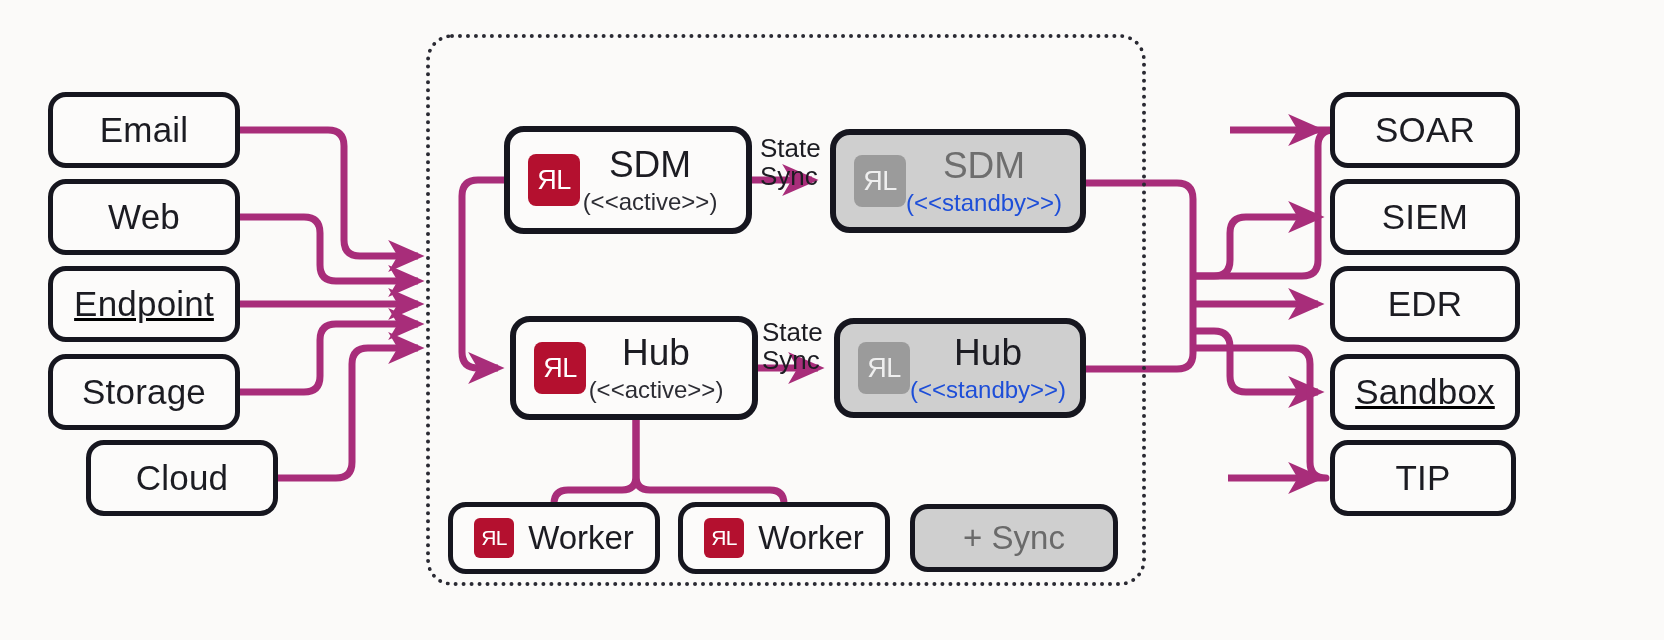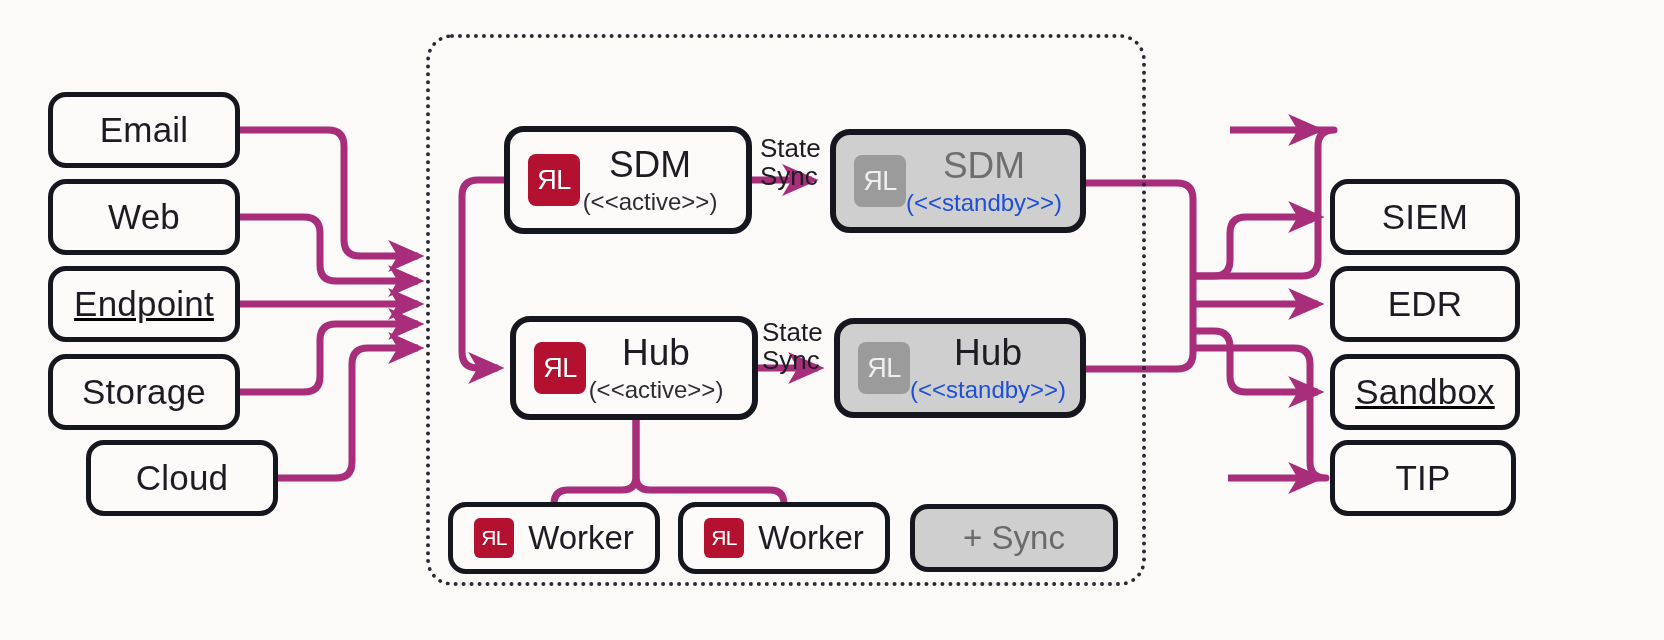--- a/index.html
+++ b/index.html
@@ -196,20 +196,23 @@
   <div class="node" style="left:48px; top:266px; width:192px; height:76px;text-decoration:underline;">
     <span class="io-label">Endpoint</span>
   </div>
   <div class="node" style="left:48px; top:354px; width:192px; height:76px;">
     <span class="io-label">Storage</span>
   </div>
   <div class="node" style="left:48px; top:440px; width:192px; height:76px;margin-left:38px;">
     <span class="io-label">Cloud</span>
   </div>
 
+  <div class="node" style="left:1330px; top:92px; width:190px; height:76px;">
+    <span class="io-label">SOAR</span>
+  </div>
   <div class="node" style="left:1330px; top:179px; width:190px; height:76px;">
     <span class="io-label">SIEM</span>
   </div>
   <div class="node" style="left:1330px; top:266px; width:190px; height:76px;">
     <span class="io-label">EDR</span>
   </div>
   <div class="node" style="left:1330px; top:354px; width:190px; height:76px;text-decoration:underline;">
     <span class="io-label">Sandbox</span>
   </div>
   <div class="node" style="left:1330px; top:440px; width:186px; height:76px;">

